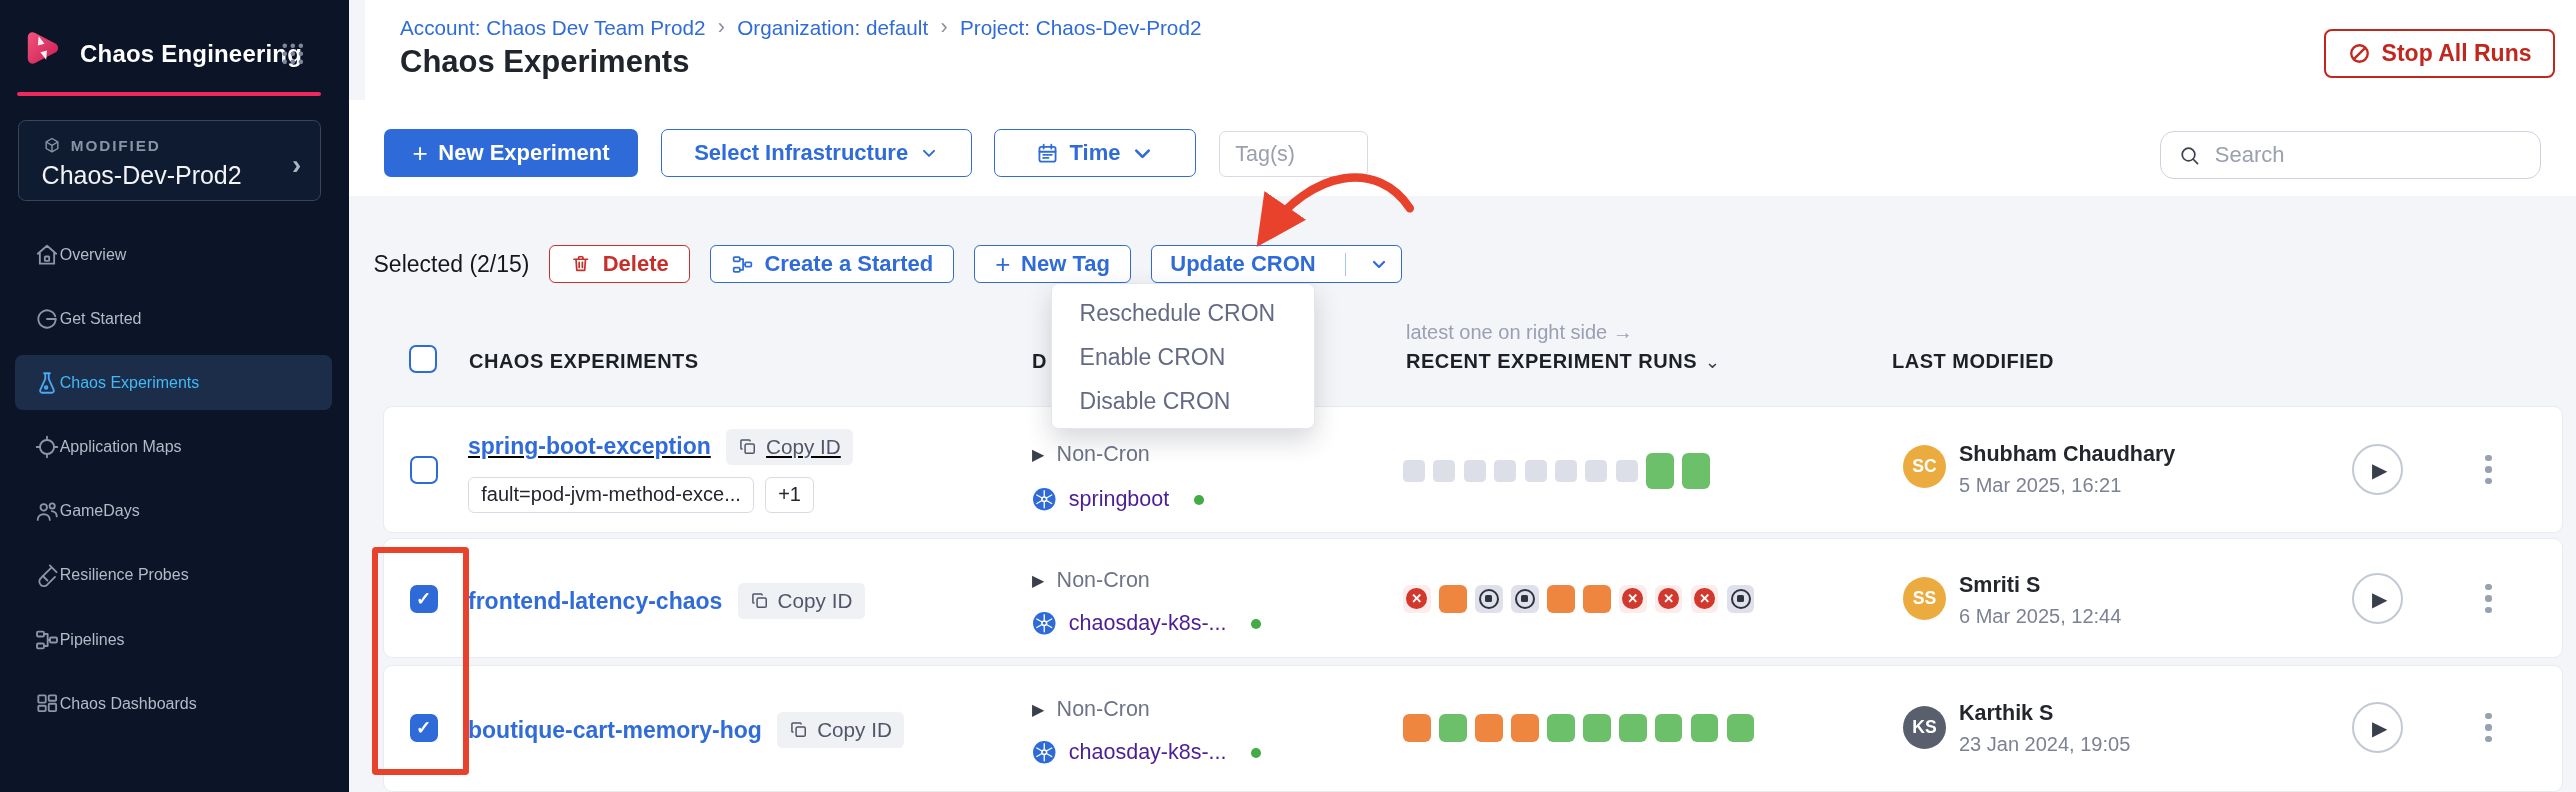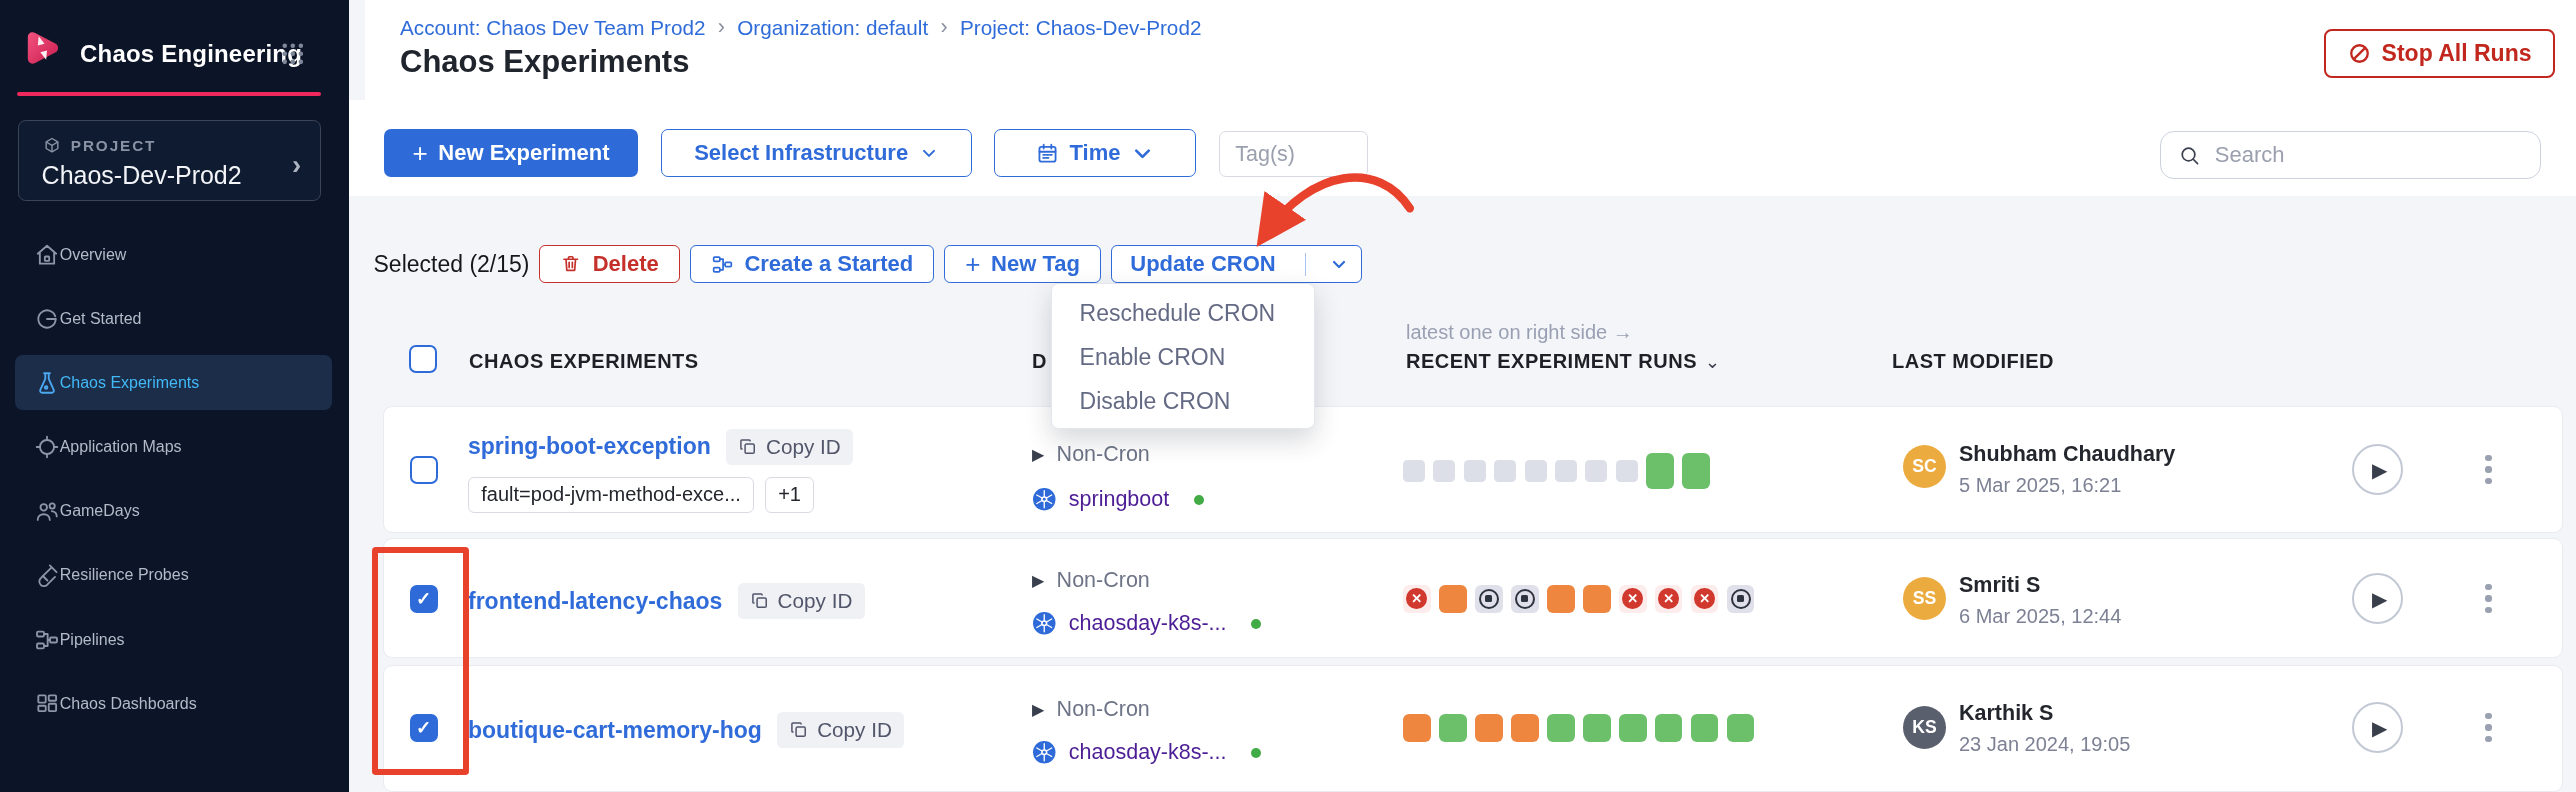--- a/index.html
+++ b/index.html
@@ -43,21 +43,21 @@
   .tags-input{position:absolute;left:870px;top:31px;width:149px;height:46px;border:1.5px solid #d7dae2;border-radius:6.9px;padding:0 15.3px;font-size:21.5px;color:#3c4150;}
   .tags-input::placeholder{color:#9aa0ae;}
   .search-wrap{position:absolute;left:1811px;top:31px;width:381px;height:48px;border:1.5px solid #cdd2de;border-radius:14px;background:#fff;display:flex;align-items:center;gap:13.8px;padding:0 17px;}
   .search-wrap input{border:none;outline:none;flex:1;font-size:22px;color:#3c4150;}
   .search-wrap input::placeholder{color:#9aa0ae;}
   .plus{font-size:26px;font-weight:400;line-height:1;}
 
   
   .content{position:absolute;left:349px;top:196px;width:2227px;height:596px;background:#f4f5f8;}
 
-  .actions-bar{position:absolute;left:24.5px;top:49px;height:38px;display:flex;align-items:center;gap:10px;}
+  .actions-bar{position:absolute;left:24.5px;top:49px;height:38px;display:flex;align-items:center;gap:20px;}
   .sel-label{font-size:23px;color:#15171c;}
   .abtn{display:inline-flex;align-items:center;gap:10.7px;height:38px;padding:0 20px;border-radius:6.1px;background:#fff;font-size:22px;font-weight:700;}
   .abtn.red{border:1.9px solid #c5302a;color:#c5302a;}
   .abtn.blue{border:1.9px solid #2f6bd9;color:#2f6bd9;}
   .ucron{padding:0;}
   .ucron .uc-label{padding:0 18.4px;}
   .uc-div{width:1.5px;height:23px;background:#aac2ef;}
   .uc-chev{width:44px;display:flex;align-items:center;justify-content:center;}
 
   .thead{position:absolute;left:0;top:123px;width:2227px;height:66px;}
@@ -142,21 +142,21 @@
       </svg>
       <div class="sb-rule"></div>
     </div>
 
     <div class="proj-card">
       <div class="proj-top">
         <svg class="ic" width="20" height="20" viewBox="0 0 24 24" fill="none" stroke="currentColor" stroke-width="1.7" stroke-linejoin="round">
           <path d="M12 3l7 4v8l-7 4-7-4V7z"></path>
             <path d="M5 7.2l7 4 7-4M12 11.2V19"></path>
         </svg>
-        <span class="proj-label">PROJECT</span>
+        <span class="proj-label">MODIFIED</span>
       </div>
       <div class="proj-name">Chaos-Dev-Prod2</div>
       <div class="proj-chev">›</div>
     </div>
 
     <nav class="nav">
       <div class="nav-item">
         <svg class="nicon ic" viewBox="0 0 24 24" fill="none" stroke="currentColor" stroke-width="1.7" stroke-linecap="round" stroke-linejoin="round">
             <path d="M3.5 10.8 12 3.4l8.5 7.4M5.4 9.4V20h13.2V9.4"></path>
             <rect x="10" y="13.4" width="4" height="4" rx=".6"></rect>
@@ -309,21 +309,21 @@
       <span class="checkbox" style="position:absolute;left:60px;top:26px;"></span>
       <span class="th" style="left:120px;top:31px;">CHAOS EXPERIMENTS</span>
       <span class="th" style="left:683px;top:31px;">D</span>
       <span class="runs-hint">latest one on right side →</span>
       <span class="th" style="left:1057px;top:31px;"><span>RECENT EXPERIMENT RUNS</span><span class="th-chev">⌄</span></span>
       <span class="th" style="left:1543px;top:31px;text-align:center;">LAST MODIFIED</span>
     </div>
 
     <section class="card r0">
       <span class="checkbox row-cb" style="top:49px;"></span>
-      <div class="exp-line" style="top:21.5px;">
+      <div class="exp-line" style="top:21.5px;text-decoration:underline;">
         <span class="exp-name">spring-boot-exception</span>
         <span class="copy-chip">
           <svg class="ic" width="20" height="20" viewBox="0 0 24 24" fill="none" stroke="#51566a" stroke-width="1.8">
               <rect x="8.5" y="8.5" width="11" height="11" rx="1.6"></rect>
               <path d="M5.5 14.5h-1a1 1 0 0 1-1-1v-9a1 1 0 0 1 1-1h9a1 1 0 0 1 1 1v1"></path>
             </svg>
           <span>Copy ID</span>
         </span>
       </div>
       <div class="tag-line" style="top:70px;">

